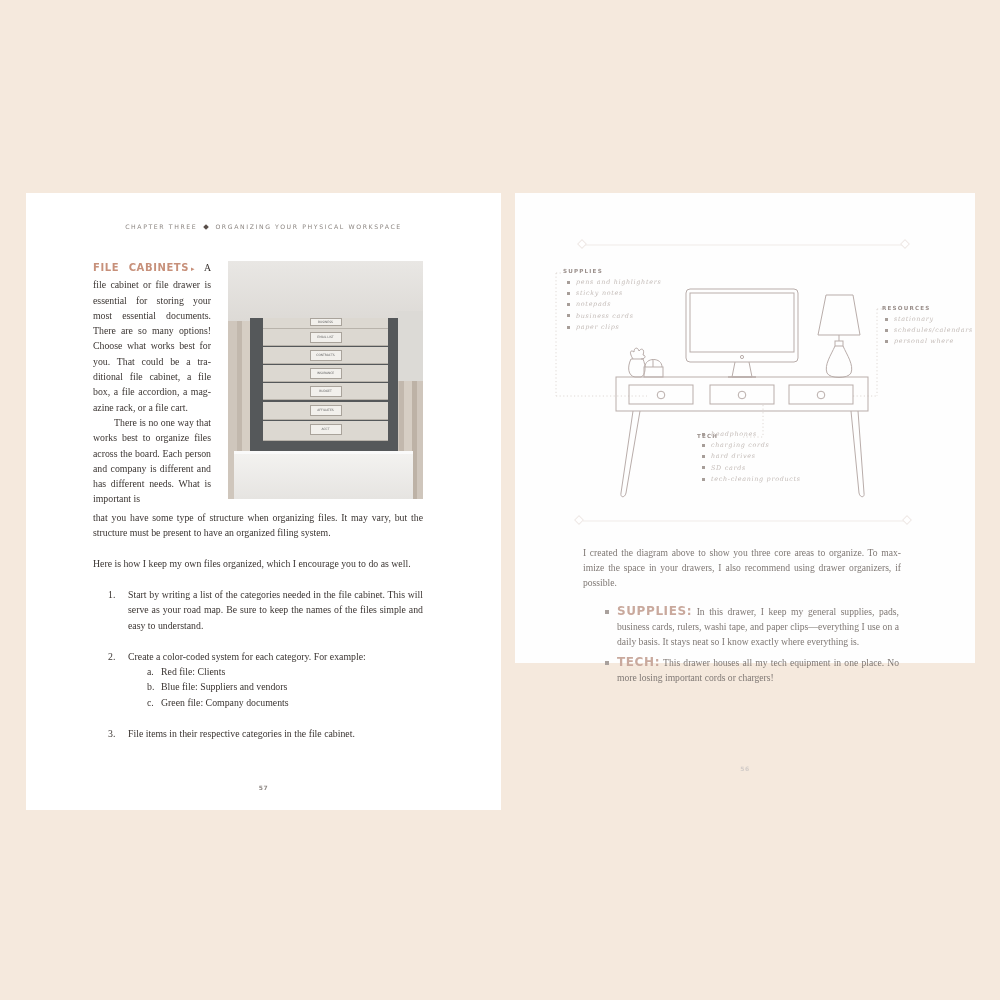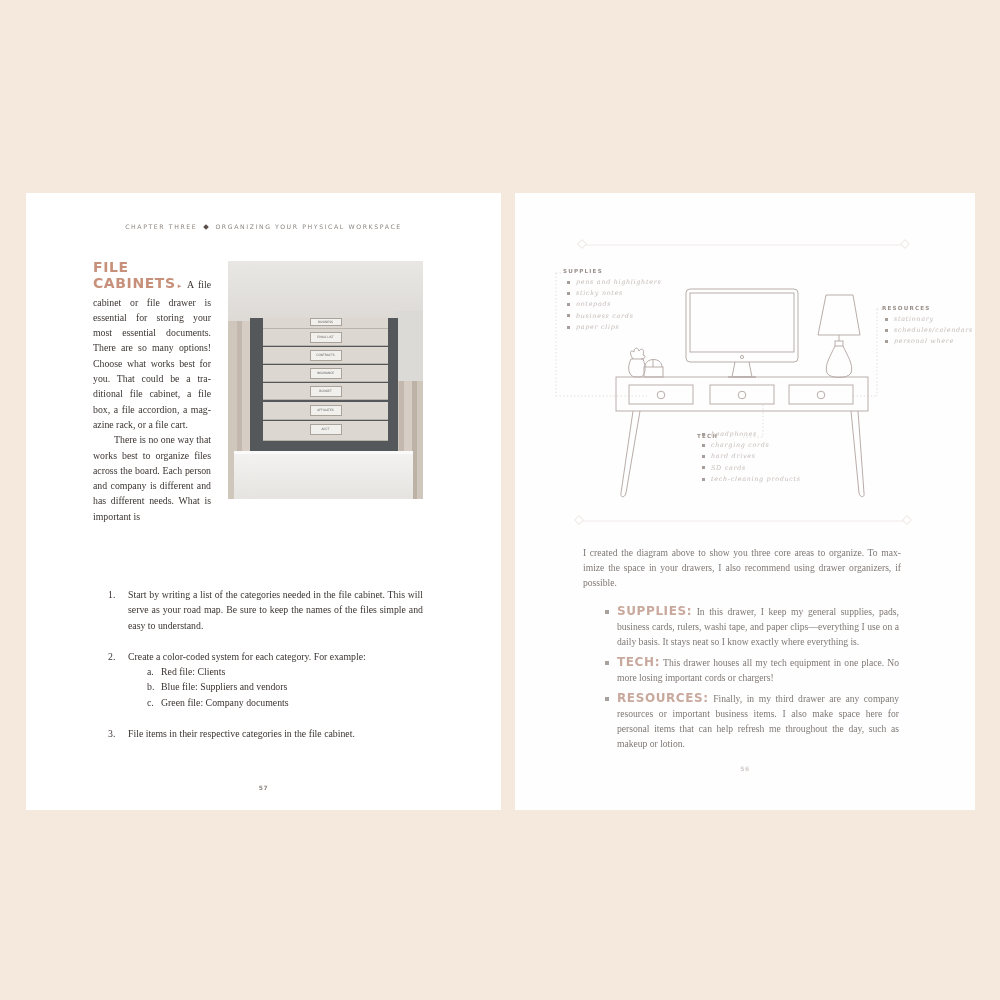--- a/index.html
+++ b/index.html
@@ -1,26 +1,26 @@
 <!DOCTYPE html>
 <html><head>
 <meta charset="utf-8">
 <style>
   html, body { margin:0; padding:0; }
   body { width:1000px; height:1000px; background:#f5e9dd; position:relative; overflow:hidden; font-family:"DejaVu Serif", serif; }
   .page { position:absolute; background:#ffffff; }
   #left-page { left:26px; top:193px; width:475px; height:617px; }
-  #right-page { left:515px; top:193px; width:460px; height:617px; background:#fefefe; }
+  #right-page { left:515px; top:193px; width:460px; height:470px; background:#fefefe; }
 
   .running-head { position:absolute; left:0; right:0; top:30px; text-align:center; font-family:"DejaVu Sans", sans-serif; font-size:6.2px; letter-spacing:1.6px; color:#8b8580; }
   .running-head .dot { display:inline-block; width:4px; height:4px; background:#5a4f4a; transform:rotate(45deg); margin:0 7px 1px 7px; vertical-align:middle; }
 
   .body-text { font-family:"Liberation Serif", serif; font-size:9.8px; color:#3a3431; line-height:15.3px; }
   .intro-block { position:absolute; left:67px; top:67px; width:118px; text-align:justify; hyphens:manual; }
-  .sect-head { font-family:"DejaVu Sans", sans-serif; font-weight:bold; font-size:14px; letter-spacing:0.6px; color:#c7907a; }
+  .sect-head { font-family:"DejaVu Sans", sans-serif; font-weight:bold; font-size:10px; letter-spacing:0.6px; color:#c7907a; }
   .arrow { color:#c7907a; font-size:7px; margin:0 2px; }
   .indent { text-indent:21px; }
 
   .photo { position:absolute; left:202px; top:68px; width:195px; height:238px; overflow:hidden; background:#c9bfb4; }
   .photo .floor { position:absolute; inset:0; background:repeating-linear-gradient(90deg,#cfc6bc 0 9px,#c2b8ad 9px 14px,#d6cec4 14px 22px,#bdb2a6 22px 27px); }
   .photo .cabinet { position:absolute; left:0; right:0; top:0; height:60px; background:linear-gradient(#e9e7e4,#dddad6); }
   .photo .cab-side-r { position:absolute; right:0; top:50px; width:28px; height:70px; background:#dcdad6; }
   .photo .drawer-inner { position:absolute; left:22px; right:25px; top:57px; height:135px; background:#55585a; }
   .photo .file-box { position:absolute; left:35px; width:125px; height:16px; background:#dcd8d1; border-bottom:1px solid #b8b3ab; }
   .photo .file-label { position:absolute; left:50%; top:3px; transform:translateX(-50%); width:30px; height:9px; background:#f2f0ec; border:1px solid #a9a39b; font-family:"DejaVu Sans", sans-serif; font-size:3px; text-align:center; line-height:9px; color:#666; }
@@ -84,20 +84,22 @@
       </div>
     <div class="file-box" style="top:141px;height:17px;">
         <div class="file-label">AFFILIATES</div>
       </div>
     <div class="file-box" style="top:160px;height:19px;">
         <div class="file-label">ACCT</div>
       </div>
     <div class="drawer-front"></div>
   </div>
 
+  <div class="full-para body-text" style="top:317px;">that you have some type of structure when organizing files. It may vary, but the structure must be present to have an organized filing system.</div>
+  <div class="full-para body-text" style="top:363px;">Here is how I keep my own files organized, which I encourage you to do as well.</div>
 
   <div class="ol body-text" style="top:394px;">
     <div class="item">
       <span class="num">1.</span>
       <span style="text-align:justify;">Start by writing a list of the categories needed in the file cabinet. This will serve as your road map. Be sure to keep the names of the files sim­ple and easy to understand.</span>
     </div>
     <div class="item" style="margin-top:16px;">
       <span class="num">2.</span>
       <span>Create a color-coded system for each category. For example:</span>
     </div>
@@ -204,19 +206,16 @@
 
   <div class="rp-para rp-text">I created the diagram above to show you three core areas to organize. To max­imize the space in your drawers, I also recommend using drawer organizers, if possible.</div>
 
   <div class="rp-bullets rp-text" style="top:411px;">
     <div class="rp-bullet">
       <span class="sq"></span><span class="kw">SUPPLIES:</span><span> In this drawer, I keep my general supplies, pads, business cards, rulers, washi tape, and paper clips—everything I use on a daily basis. It stays neat so I know exactly where everything is.</span>
     </div>
     <div class="rp-bullet">
       <span class="sq"></span><span class="kw">TECH:</span><span> This drawer houses all my tech equipment in one place. No more losing important cords or chargers!</span>
     </div>
-    <div class="rp-bullet">
-      <span class="sq"></span><span class="kw">RESOURCES:</span><span> Finally, in my third drawer are any company resources or important business items. I also make space here for personal items that can help refresh me throughout the day, such as makeup or lotion.</span>
-    </div>
   </div>
 
   <div class="page-num" style="top:572px;color:#d2ccc8;">56</div>
 </div>
 
 </body></html>

